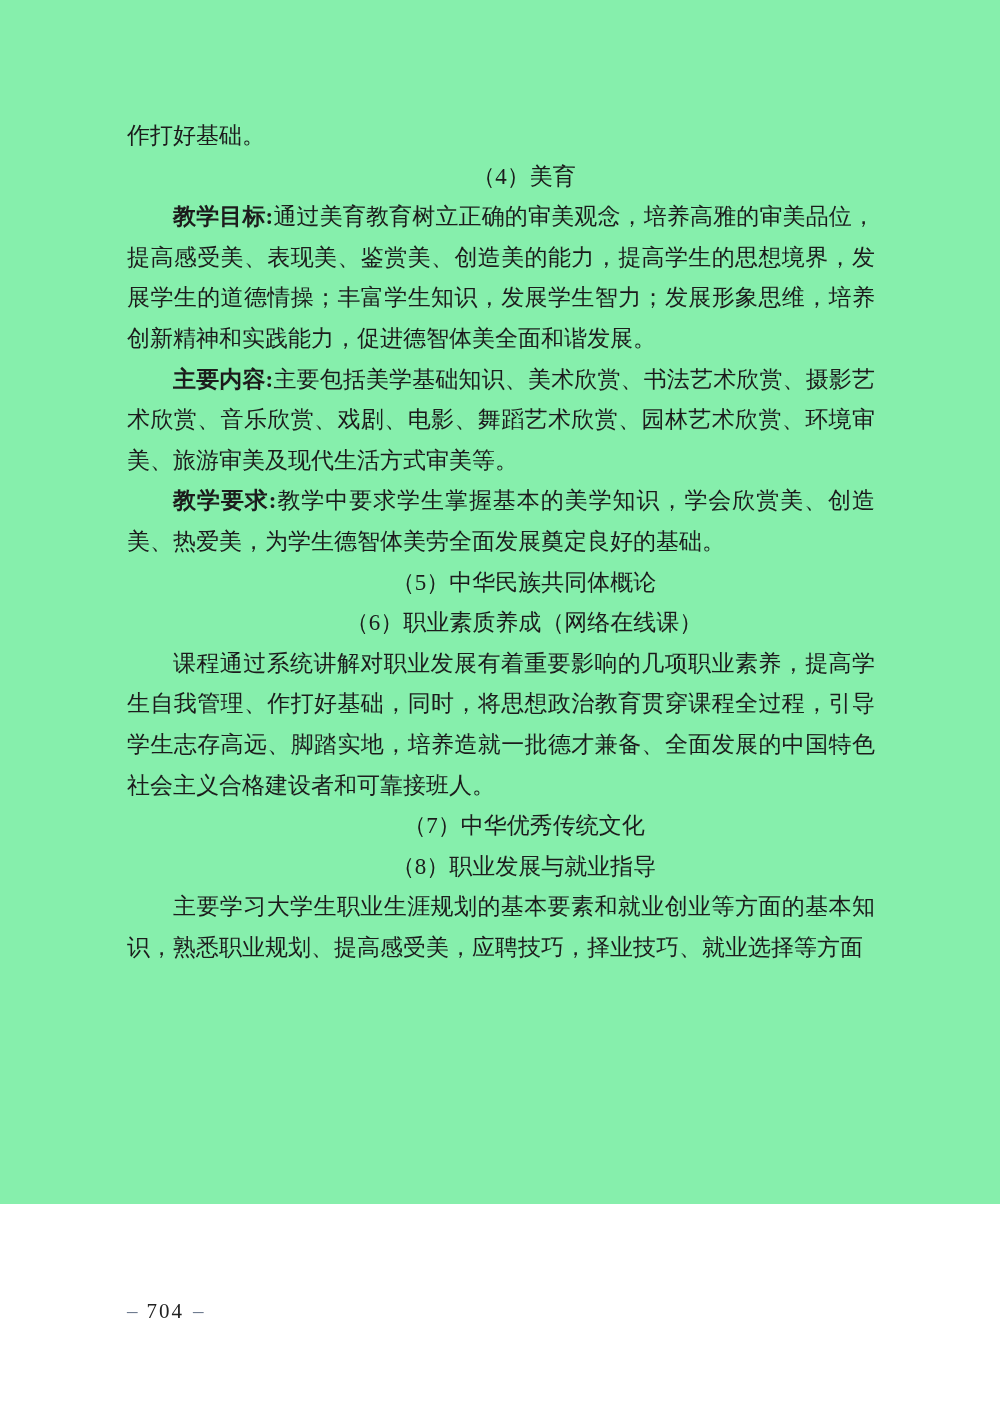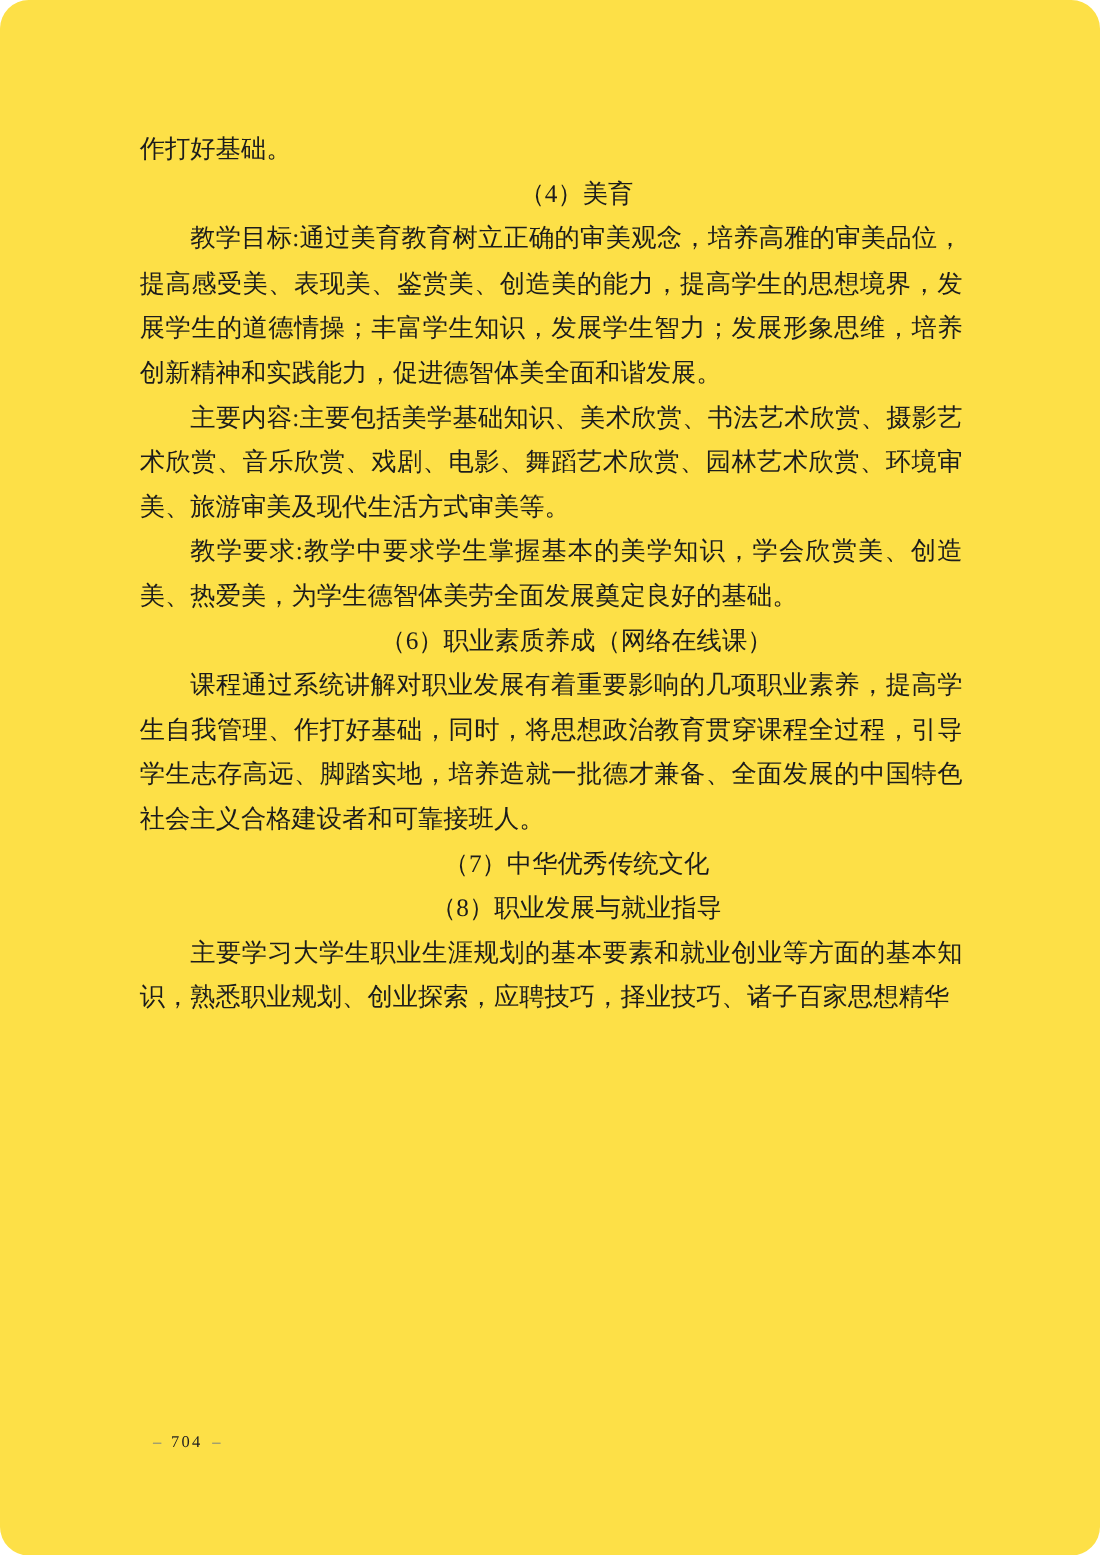--- a/index.html
+++ b/index.html
@@ -12,50 +12,49 @@
     height: 1414px;
     position: relative;
     font-family: "Liberation Serif", "DejaVu Serif", serif;
     color: #1c1c1c;
     overflow: hidden;
   }
   .page {
     position: absolute;
     left: 0; top: 0;
     width: 1000px;
-    height: 1414px;
-    background: #fde047;
-    border-radius: 26px;
+    height: 1204px;
+    background: #86efac;
   }
   .content {
     position: absolute;
     left: 127px;
     top: 116px;
     width: 748px;
   }
   .content p {
     margin: 0;
     padding: 0;
     font-size: 23px;
     line-height: 40.6px;
     text-align: justify;
     text-justify: inter-character;
   }
   .content p.heading {
     text-align: center;
   }
   .indent { text-indent: 2em; }
   .para-label {
-    font-weight: normal;
+    font-weight: bold;
   }
   .footer {
     position: absolute;
-    left: 130px;
+    left: 118px;
     top: 1297px;
-    font-size: 15px;
+    font-size: 21px;
     line-height: 28px;
     color: #1c1c1c;
   }
   .footer .dash {
     color: #67748a;
     padding: 0 9px;
   }
   .footer .num {
     letter-spacing: 2px;
     color: #222222;
@@ -70,29 +69,30 @@
     <p>作打好基础。</p>
 
     <p class="indent heading">（4）美育</p>
 
     <p class="indent"><b class="para-label">教学目标:</b><span>通过美育教育树立正确的审美观念，培养高雅的审美品位，提高感受美、表现美、鉴赏美、创造美的能力，提高学生的思想境界，发展学生的道德情操；丰富学生知识，发展学生智力；发展形象思维，培养创新精神和实践能力，促进德智体美全面和谐发展。</span></p>
 
     <p class="indent"><b class="para-label">主要内容:</b><span>主要包括美学基础知识、美术欣赏、书法艺术欣赏、摄影艺术欣赏、音乐欣赏、戏剧、电影、舞蹈艺术欣赏、园林艺术欣赏、环境审美、旅游审美及现代生活方式审美等。</span></p>
 
     <p class="indent"><b class="para-label">教学要求:</b><span>教学中要求学生掌握基本的美学知识，学会欣赏美、创造美、热爱美，为学生德智体美劳全面发展奠定良好的基础。</span></p>
 
+    <p class="indent heading">（5）中华民族共同体概论</p>
 
 
     <p class="indent heading">（6）职业素质养成（网络在线课）</p>
 
     <p class="indent">课程通过系统讲解对职业发展有着重要影响的几项职业素养，提高学生自我管理、作打好基础，同时，将思想政治教育贯穿课程全过程，引导学生志存高远、脚踏实地，培养造就一批德才兼备、全面发展的中国特色社会主义合格建设者和可靠接班人。</p>
 
     <p class="indent heading">（7）中华优秀传统文化</p>
 
 
     <p class="indent heading">（8）职业发展与就业指导</p>
 
-    <p class="indent">主要学习大学生职业生涯规划的基本要素和就业创业等方面的基本知识，熟悉职业规划、创业探索，应聘技巧，择业技巧、诸子百家思想精华</p>
+    <p class="indent">主要学习大学生职业生涯规划的基本要素和就业创业等方面的基本知识，熟悉职业规划、提高感受美，应聘技巧，择业技巧、就业选择等方面</p>
 
   </div>
 
   <div class="footer"><span class="dash">–</span><span class="num">704</span><span class="dash">–</span></div>
 </div>
 
 </body></html>

